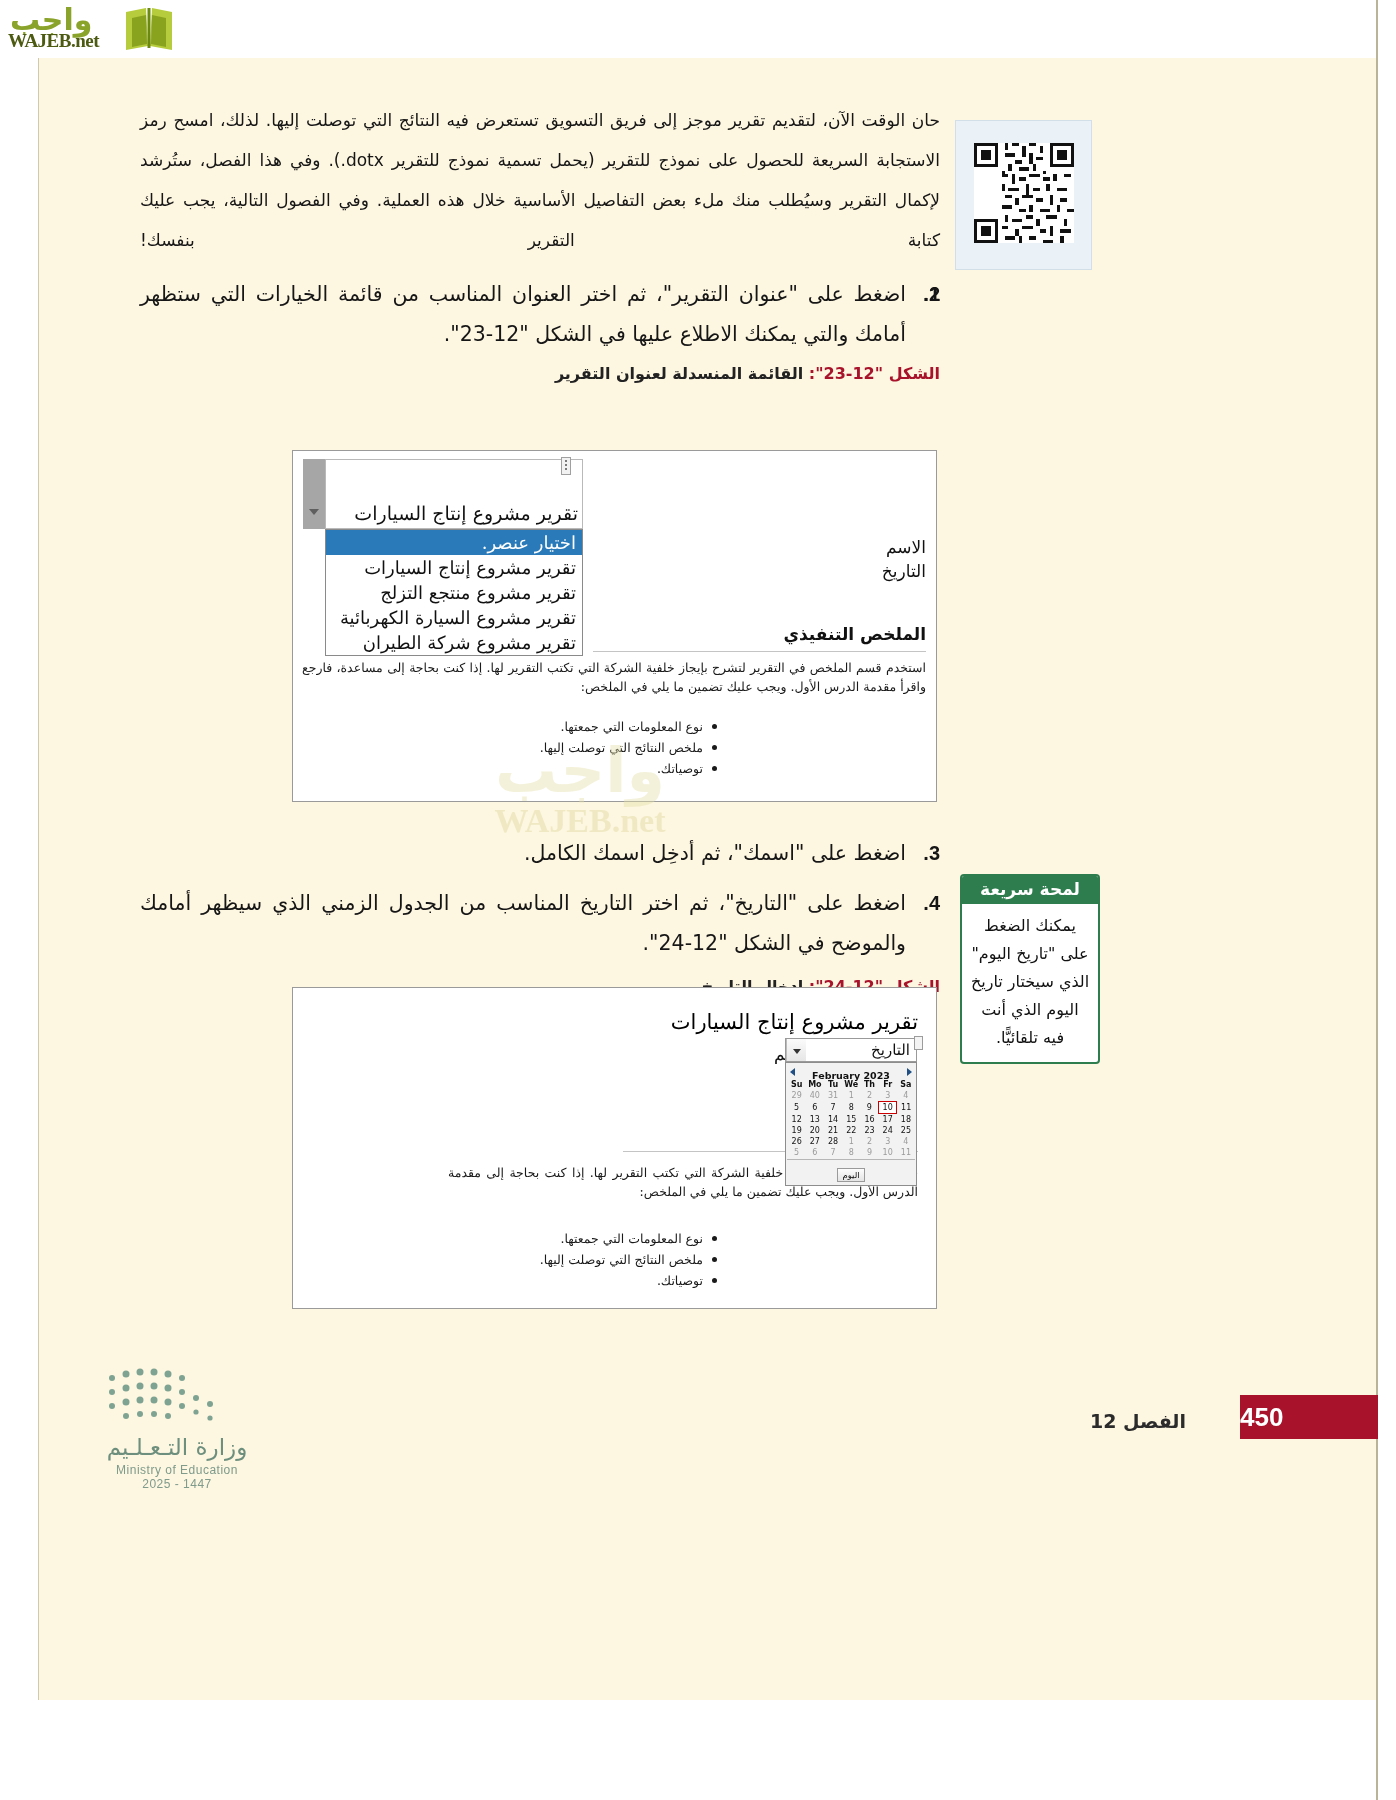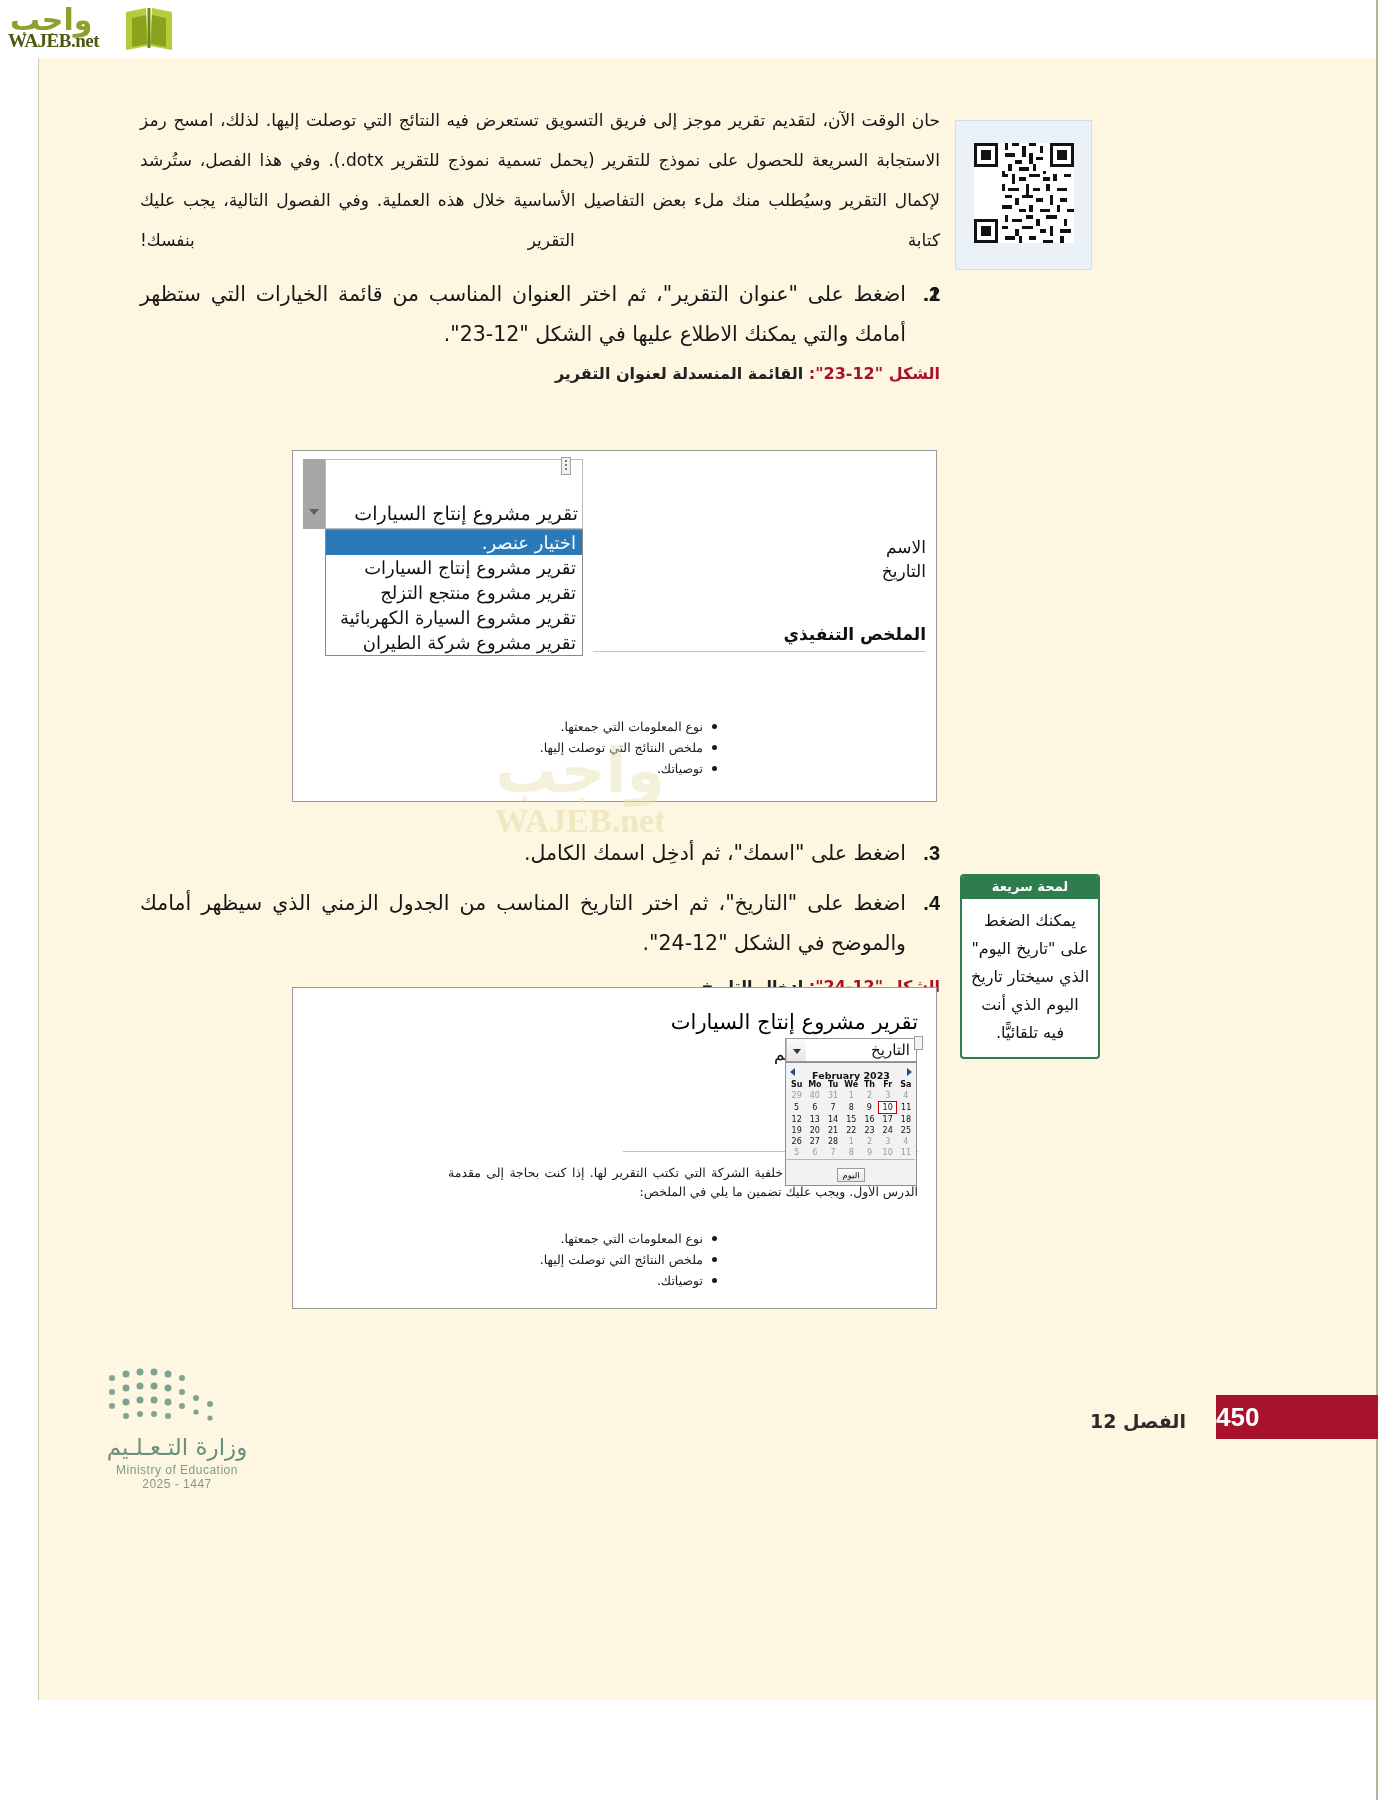--- a/index.html
+++ b/index.html
@@ -450,21 +450,21 @@
     border: 2px solid #2e7d4f;
     border-radius: 4px;
     overflow: hidden;
     direction: rtl;
   }
   .tip-head {
     background: #2e7d4f;
     color: #fff;
     font-family: "DejaVu Sans", sans-serif;
     font-weight: bold;
-    font-size: 13px;
+    font-size: 17px;
     text-align: center;
     padding: 3px 0 5px 0;
   }
   .tip-body {
     font-family: "DejaVu Sans", sans-serif;
     font-size: 16px;
     line-height: 28px;
     color: #111;
     padding: 8px 8px 10px 8px;
     text-align: center;
@@ -510,21 +510,21 @@
     font-family: "DejaVu Sans", sans-serif;
     font-size: 19px;
     font-weight: bold;
     color: #2b2b2b;
     direction: rtl;
   }
   .page-num {
     position: absolute;
     right: 18px;
     top: 1395px;
-    width: 162px;
+    width: 138px;
     height: 44px;
     background: #a8122b;
     color: #fff;
     font-family: "Liberation Sans", sans-serif;
     font-size: 26px;
     font-weight: bold;
     display: flex;
     align-items: center;
     padding-right: 22px;
     box-sizing: border-box;
@@ -679,20 +679,21 @@
       <div class="dd-item">تقرير مشروع شركة الطيران</div>
     </div>
   </div>
 
   <div class="fld-label" style="right:10px; top:86px;">الاسم</div>
   <div class="fld-label" style="right:10px; top:110px;">التاريخ</div>
 
   <div class="sec-head" style="right:10px; top:173px;">الملخص التنفيذي</div>
   <div class="hr-line" style="right:10px; left:300px; top:200px;"></div>
 
+  <div class="body-small" style="right:10px; top:207px; width:624px;">استخدم قسم الملخص في التقرير لتشرح بإيجاز خلفية الشركة التي تكتب التقرير لها. إذا كنت بحاجة إلى مساعدة، فارجع واقرأ مقدمة الدرس الأول. ويجب عليك تضمين ما يلي في الملخص:</div>
 
   <ul class="bullets" style="right:205px; top:253px; width:430px;">
     <li>نوع المعلومات التي جمعتها.</li>
     <li>ملخص النتائج التي توصلت إليها.</li>
     <li>توصياتك.</li>
   </ul>
 </div>
 
 <div class="content" style="top:833px;">
   <ol class="steps">

